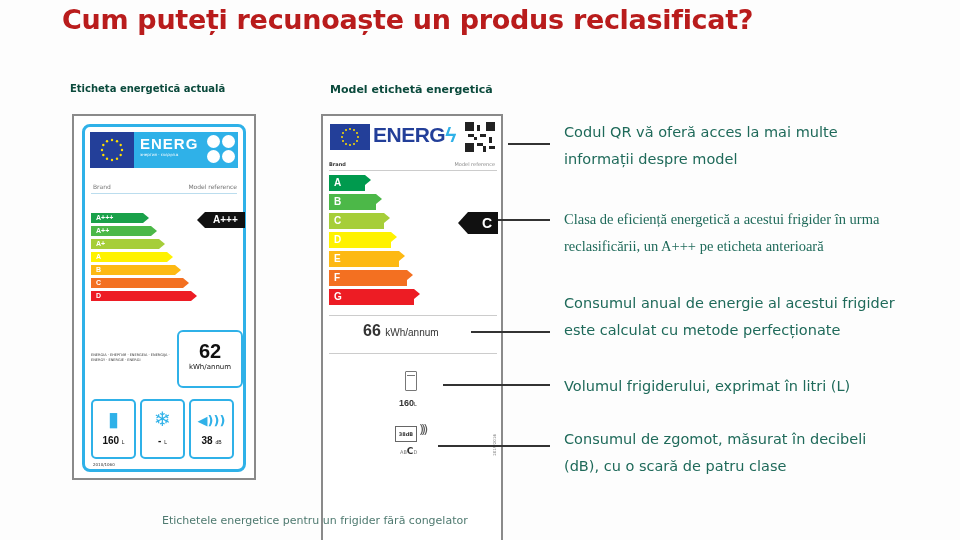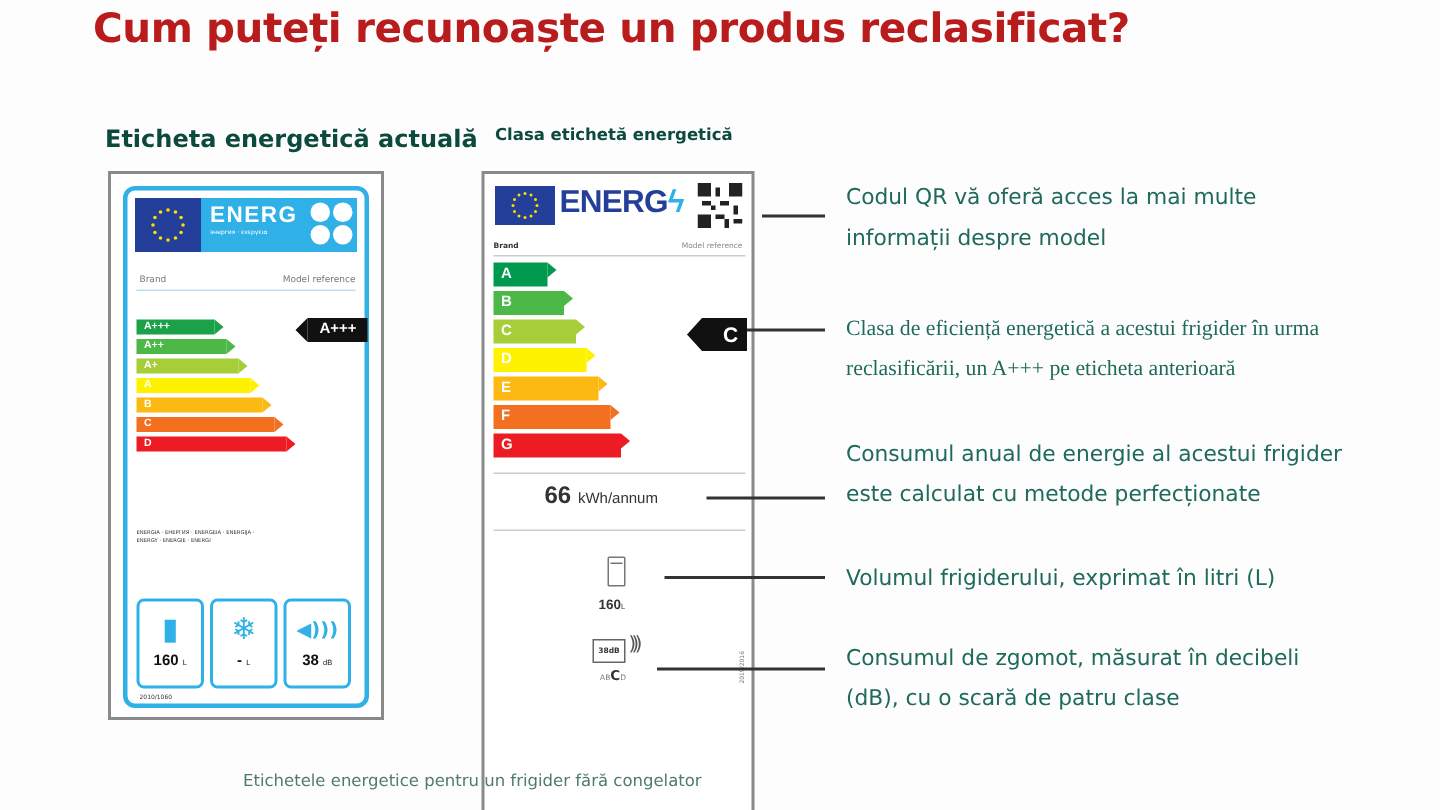--- a/index.html
+++ b/index.html
@@ -1,18 +1,18 @@
 <!DOCTYPE html>
 <html><head>
 <meta charset="utf-8">
 <style>
   * { box-sizing: border-box; margin: 0; padding: 0; }
   body { width: 960px; height: 540px; background: #fdfdfd; font-family: "DejaVu Sans", sans-serif; position: relative; overflow: hidden; color: #0f4d40; }
   .title { position: absolute; left: 62px; top: 4px; font-size: 27px; font-weight: bold; color: #b91c1c; letter-spacing: -0.3px; font-family: "DejaVu Sans", sans-serif; }
-  .sub-old { position: absolute; left: 70px; top: 83px; font-size: 16px; font-weight: bold; color: #0b4a3c; }
+  .sub-old { position: absolute; left: 70px; top: 83px; font-size: 10px; font-weight: bold; color: #0b4a3c; }
   .sub-new { position: absolute; left: 330px; top: 83px; font-size: 11px; font-weight: bold; color: #0b4a3c; }
   .caption { position: absolute; left: 124px; top: 514px; font-size: 11px; color: #4f7a70; margin-left: 38px; }
 
   
   .old-label { position: absolute; left: 72px; top: 114px; width: 184px; height: 366px; border: 2px solid #8a8a8a; background: #fff; }
   .old-inner { position: absolute; left: 8px; top: 8px; width: 164px; height: 348px; border: 3px solid #2fb1e8; border-radius: 8px; }
   .old-head { position: absolute; left: 5px; top: 5px; width: 148px; height: 36px; background: #2fb1e8; display: flex; }
   .eu-flag { width: 44px; height: 36px; background: #233f99; position: relative; }
   .eu-flag svg { position: absolute; left: 0; top: 0; }
   .old-energ { color: #fff; font-weight: bold; font-size: 15px; padding-left: 6px; padding-top: 3px; font-family: "Liberation Sans", sans-serif; letter-spacing: 1px; }
@@ -65,21 +65,21 @@
 
   
   .pointer { position: absolute; height: 2px; background: #333; }
   .anno { position: absolute; left: 564px; font-size: 14.5px; color: #1f6a5a; line-height: 27px; font-family: "DejaVu Sans", sans-serif; width: 340px; }
 </style>
 </head>
 <body>
 
 <div class="title">Cum puteți recunoaște un produs reclasificat?</div>
 <div class="sub-old">Eticheta energetică actuală</div>
-<div class="sub-new">Clasa etichetă energetică</div>
+<div class="sub-new">Model etichetă energetică</div>
 
 <div class="old-label">
   <div class="old-inner">
     <div class="old-head">
       <div class="eu-flag">
         <svg width="44" height="36" viewBox="0 0 44 36">
           <g fill="#ffde00">
             <circle cx="22" cy="8" r="1.2"></circle>
               <circle cx="27" cy="9.3" r="1.2"></circle>
               <circle cx="30.7" cy="13" r="1.2"></circle>
@@ -115,20 +115,24 @@
       <div class="bar" style="width:60px;background:#4cb848;--c:#4cb848">A++</div>
       <div class="bar" style="width:68px;background:#a6ce39;--c:#a6ce39">A+</div>
       <div class="bar" style="width:76px;background:#fff200;--c:#fff200">A</div>
       <div class="bar" style="width:84px;background:#fdb913;--c:#fdb913">B</div>
       <div class="bar" style="width:92px;background:#f37021;--c:#f37021">C</div>
       <div class="bar" style="width:100px;background:#ed1c24;--c:#ed1c24">D</div>
     </div>
     <div class="old-arrow">A+++</div>
 
     <div class="old-small-text">ENERGIA · ЕНЕРГИЯ · ENERGEIA · ENERGIJA · ENERGY · ENERGIE · ENERGI</div>
+    <div class="old-kwh-box">
+      <div class="old-kwh-num">62</div>
+      <div class="old-kwh-unit">kWh/annum</div>
+    </div>
 
     <div class="old-icons">
       <div class="old-icon-box">
         <div class="old-icon-glyph">▮</div>
         <div class="old-icon-val"><span>160</span> <small>L</small></div>
       </div>
       <div class="old-icon-box">
         <div class="old-icon-glyph">❄</div>
         <div class="old-icon-val"><span>-</span> <small>L</small></div>
       </div>

